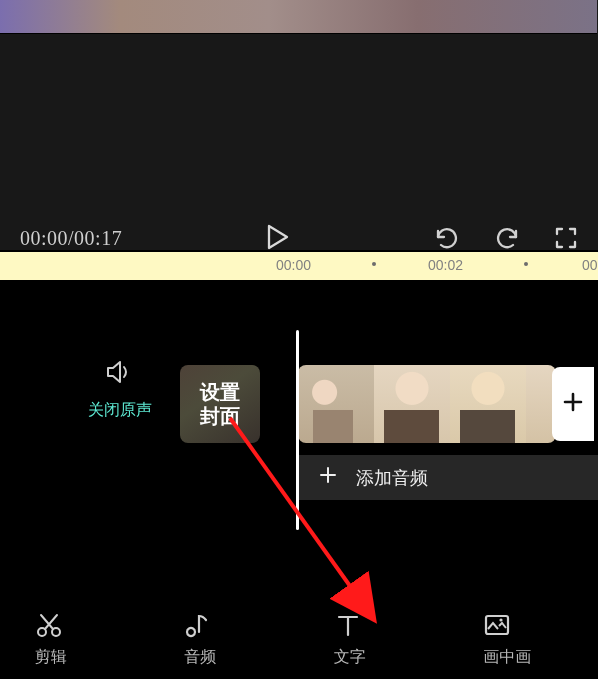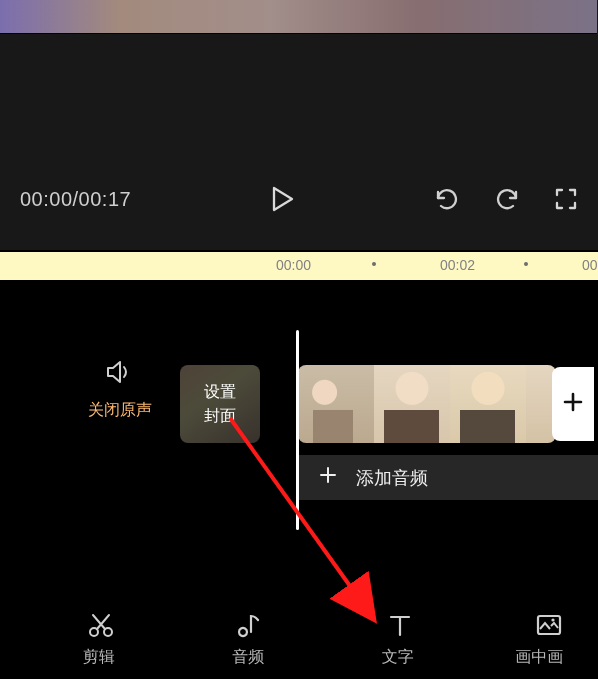--- a/index.html
+++ b/index.html
@@ -27,25 +27,26 @@
     left: 0; top: 0;
     width: 597px;
     height: 33px;
     
     background: linear-gradient(90deg,#7b6eae 0%,#a38a7d 20%, #a28e8a 45%, #876e70 70%, #7b7287 100%);
     border-bottom: 1px solid #000;
   }
   .preview-controls {
     position: absolute;
     left: 0;
-    bottom: 16px;
+    bottom: 0;
     width: 100%;
     height: 70px;
     display: flex;
-    align-items: center;
+    align-items: flex-end;
+    font-family: Liberation Serif, serif;
   }
   .time-text {
     margin-left: 20px;
     font-size: 20px;
     color: #cfcfcf;
     letter-spacing: 0.5px;
   }
   .ctrl-center {
     flex: 1;
     display: flex;
@@ -92,42 +93,43 @@
     height:325px;
     background:#000;
     overflow:hidden;
   }
 
   .mute-box{
     position:absolute;
     left:88px;
     top:80px;
     text-align:center;
-    color:#fdba74;
+    color:#5eead4;
   }
   .mute-label{
     margin-top:12px;
     font-size:16px;
   }
 
   .cover-box{
     position:absolute;
     left:180px;
     top:85px;
     width:80px;
     height:78px;
     border-radius:8px;
     background:linear-gradient(145deg,#4e4238 0%, #4c4b3a 40%, #38312c 100%);
     display:flex;
     align-items:center;
     justify-content:center;
     text-align:center;
     color:#fff;
-    font-size:16px;
+    font-size:20px;
     line-height:24px;
+    font-weight:bold;
   }
 
   .playhead{
     position:absolute;
     left:296px;
     top:50px;
     width:3px;
     height:200px;
     background:#fff;
     border-radius:2px;
@@ -203,21 +205,21 @@
     background:#000;
     display:flex;
     justify-content:space-around;
     align-items:flex-start;
     padding-top:6px;
     box-sizing:border-box;
   }
   .tool-item{
     display:flex;
     flex-direction:column;
-    align-items:flex-end;
+    align-items:flex-start;
     gap:8px;
     width:80px;
   }
   .tool-label{
     font-size:16px;
     color:#b8b8b8;
   }
   .tool-item svg{display:block;}
 
   
@@ -260,21 +262,21 @@
           <path d="M3 8 V3 H8 M16 3 H21 V8 M21 16 V21 H16 M8 21 H3 V16" fill="none" stroke="#d6d6d6" stroke-width="2.3" stroke-linecap="round" stroke-linejoin="round"></path>
         </svg>
       </span>
     </div>
   </div>
 </div>
 
 <div class="ruler">
   <span class="ruler-item" style="left:276px;">00:00</span>
   <span class="ruler-dot" style="left:372px;"></span>
-  <span class="ruler-item" style="left:440px;">00:02</span>
+  <span class="ruler-item" style="left:428px;">00:02</span>
   <span class="ruler-dot" style="left:524px;"></span>
   <span class="ruler-item" style="left:582px;">00</span>
 </div>
 
 <div class="timeline">
 
   <div class="mute-box">
     <span>
       <svg width="28" height="24" viewBox="0 0 28 24">
         <path d="M2 8 H7 L14 2 V22 L7 16 H2 Z" fill="none" stroke="#cfcfcf" stroke-width="2" stroke-linejoin="round"></path>

